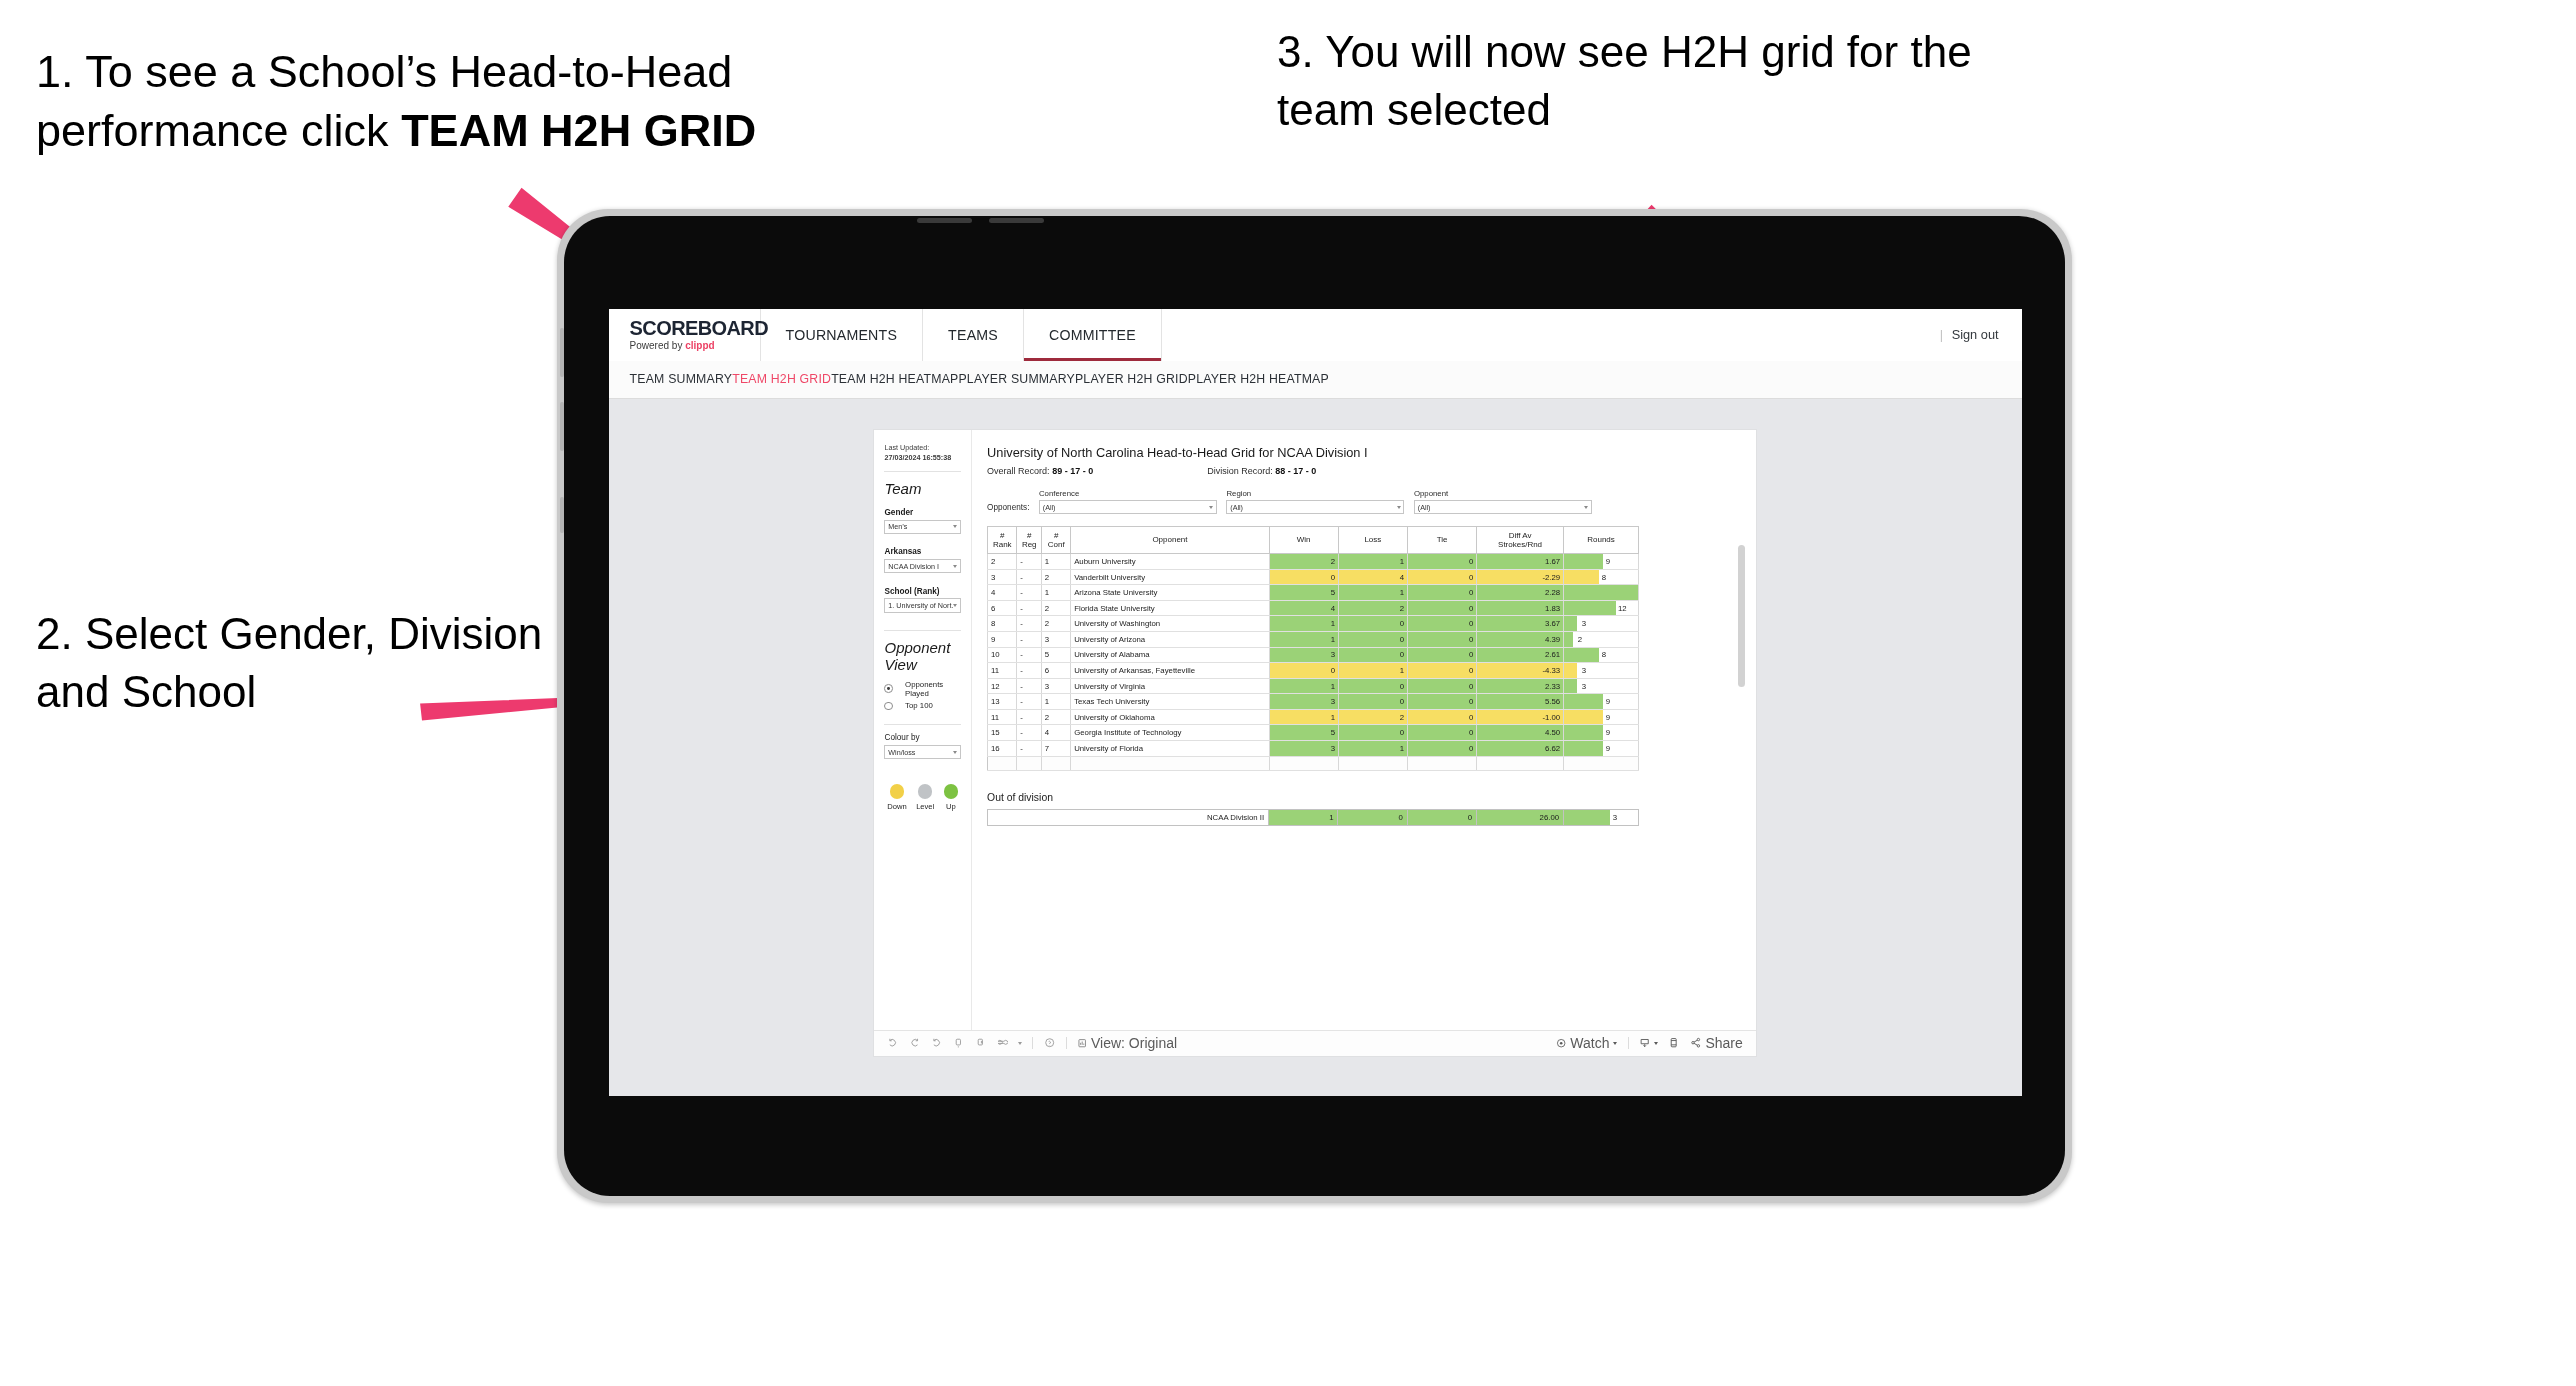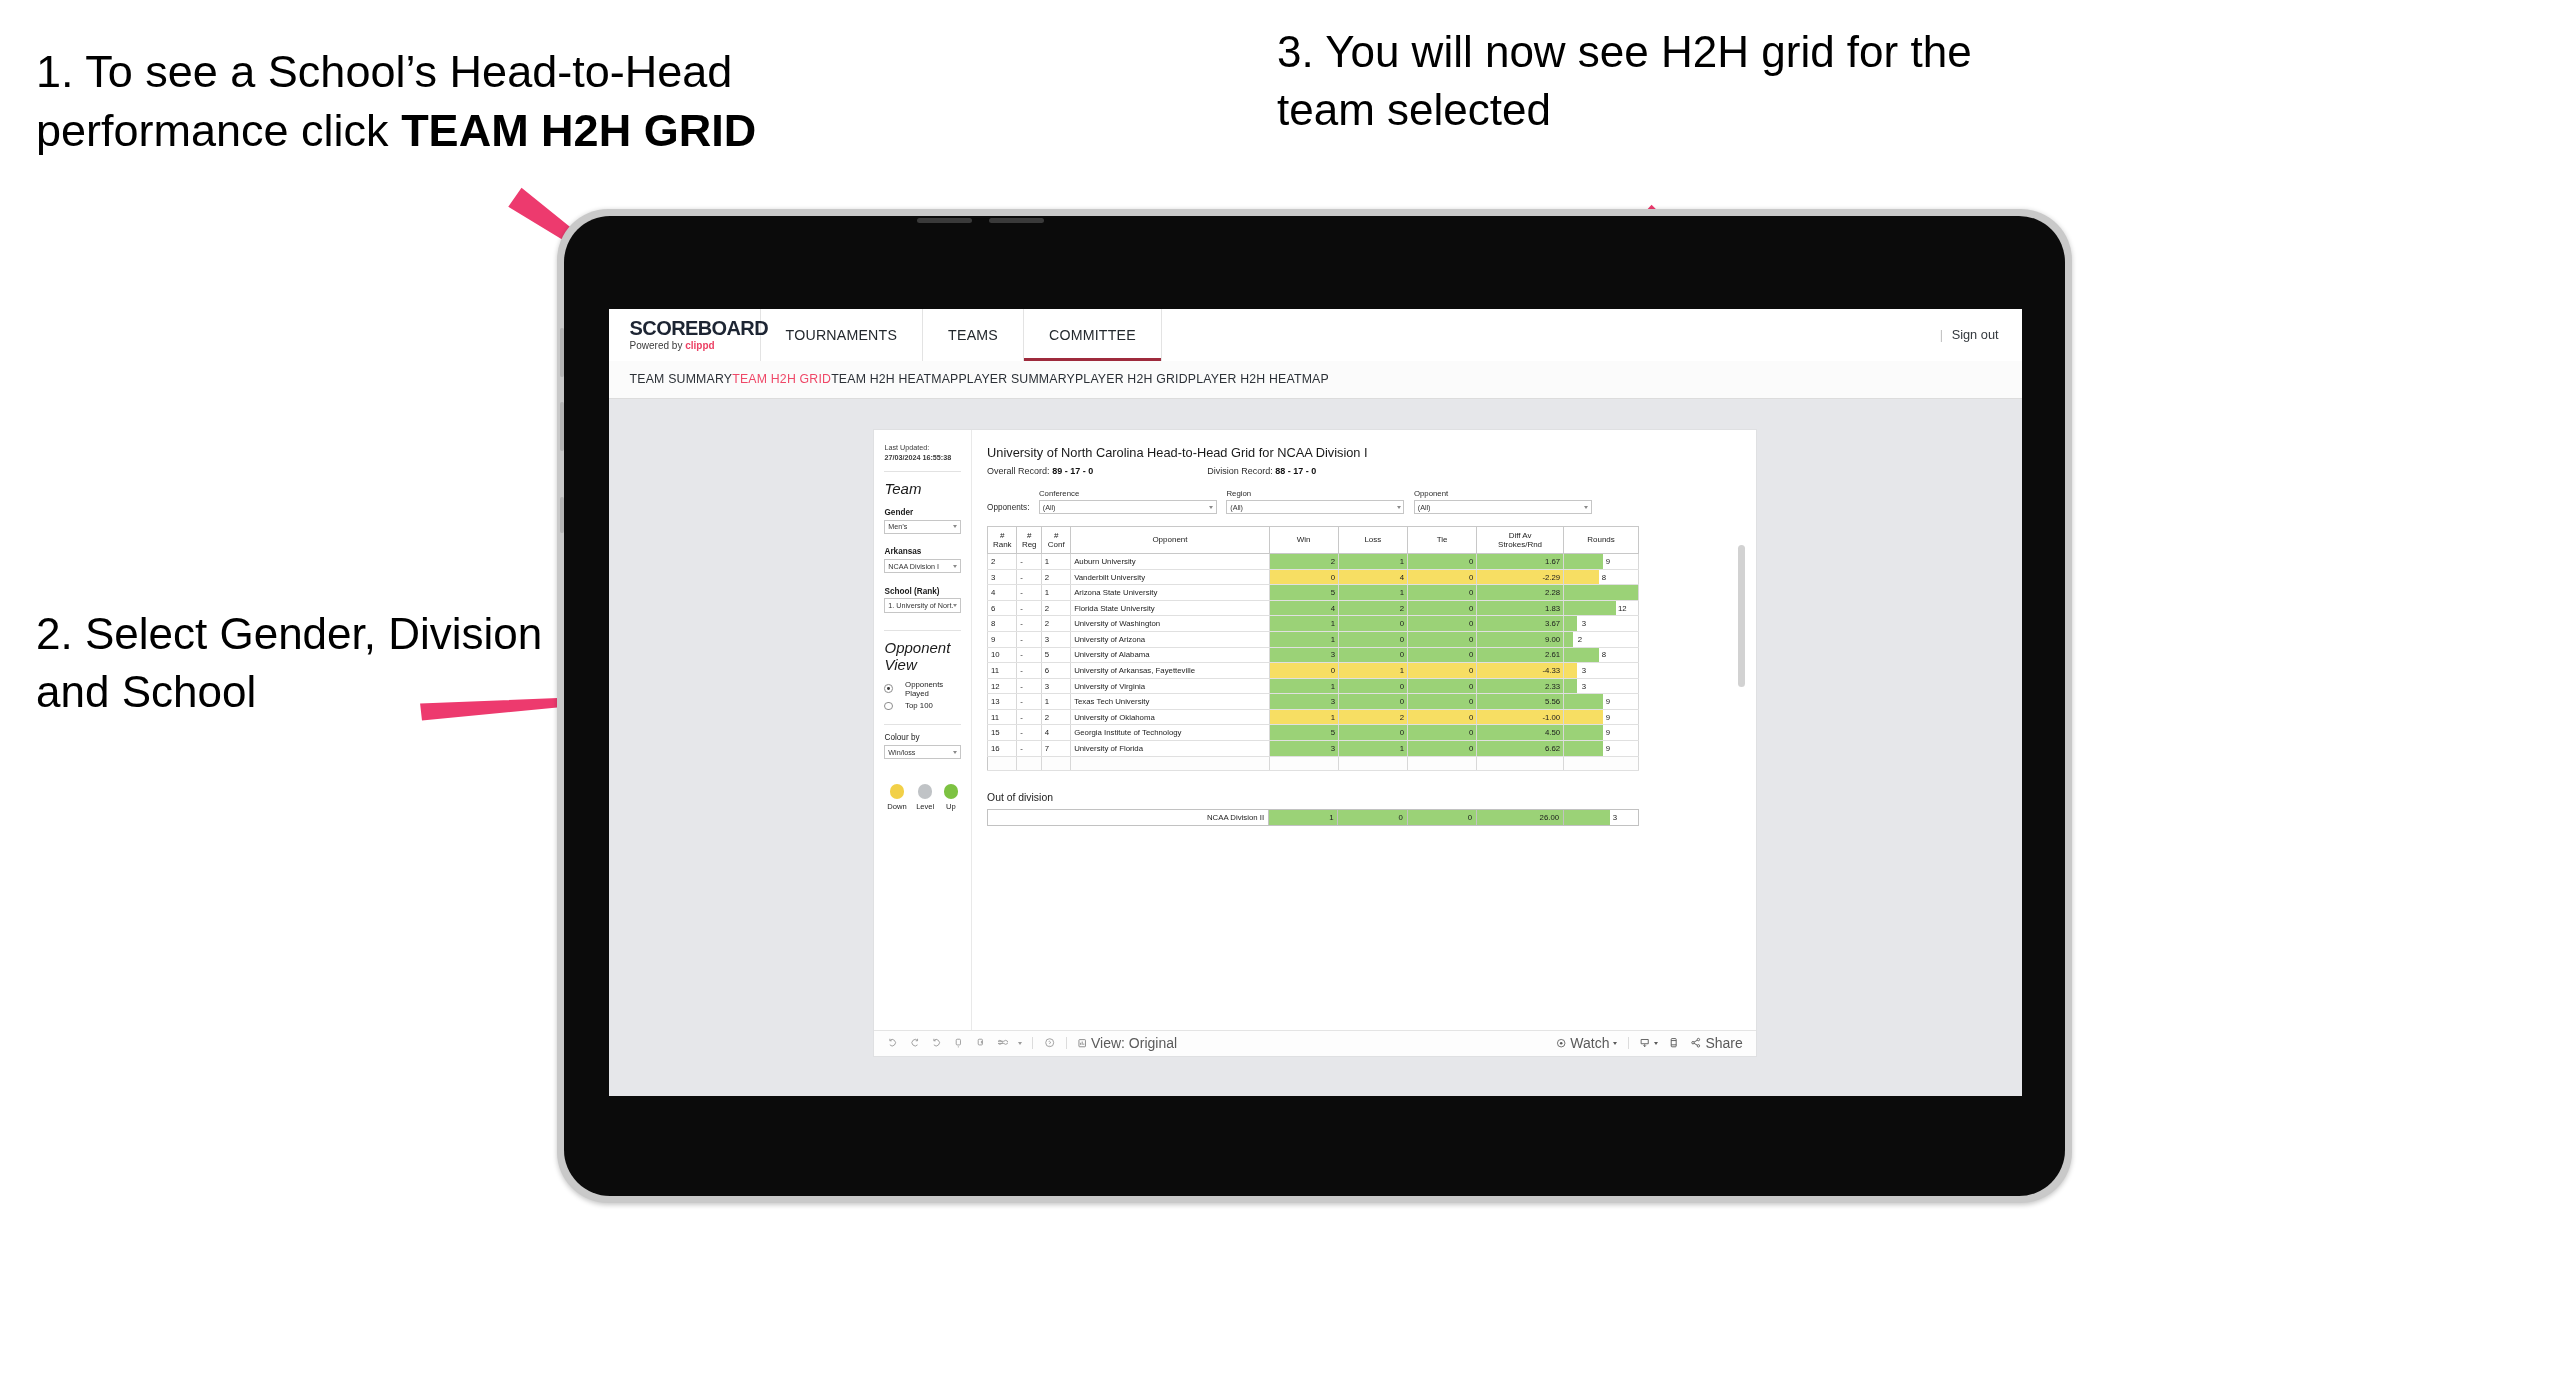--- a/index.html
+++ b/index.html
@@ -694,21 +694,21 @@
                         </td>
                       </tr>
                       <tr class="win">
                         <td class="c-rank">9</td>
                         <td class="c-reg">-</td>
                         <td class="c-conf">3</td>
                         <td class="c-opp">University of Arizona</td>
                         <td class="c-num fill">1</td>
                         <td class="c-num fill">0</td>
                         <td class="c-num fill">0</td>
-                        <td class="c-num fill">9.00</td>
+                        <td class="c-num fill">4.39</td>
                         <td class="c-rounds">
                           <span class="rounds-bar" style="width: 11.7647%;"></span>
                           <span class="rounds-val" style="padding-left: calc(11.7647% + 2.8px);">2</span>
                         </td>
                       </tr>
                       <tr class="win">
                         <td class="c-rank">10</td>
                         <td class="c-reg">-</td>
                         <td class="c-conf">5</td>
                         <td class="c-opp">University of Alabama</td>

